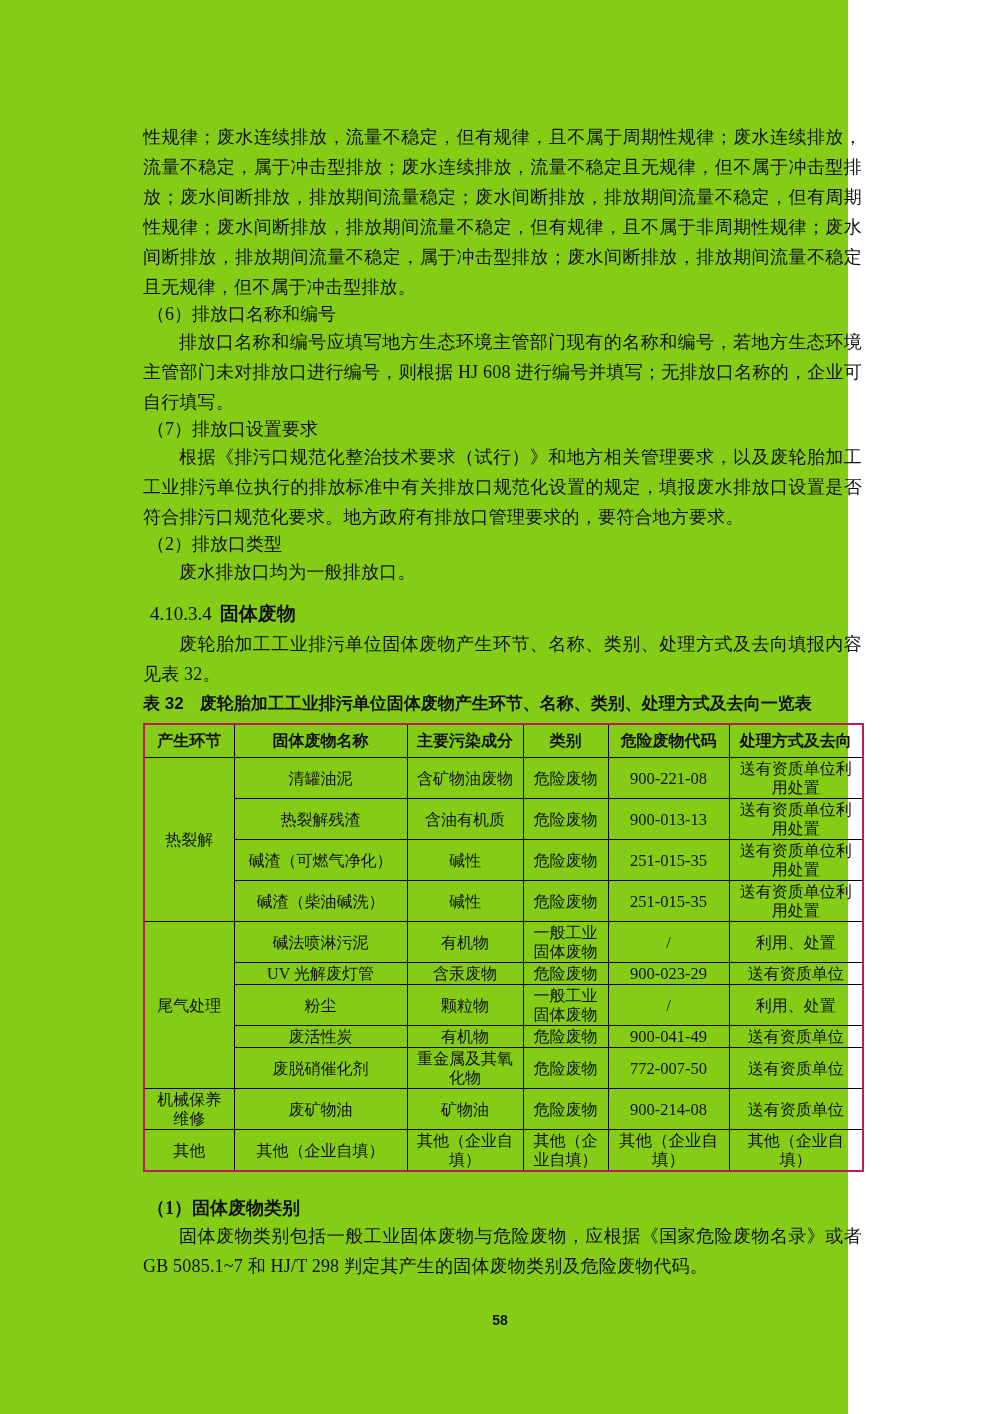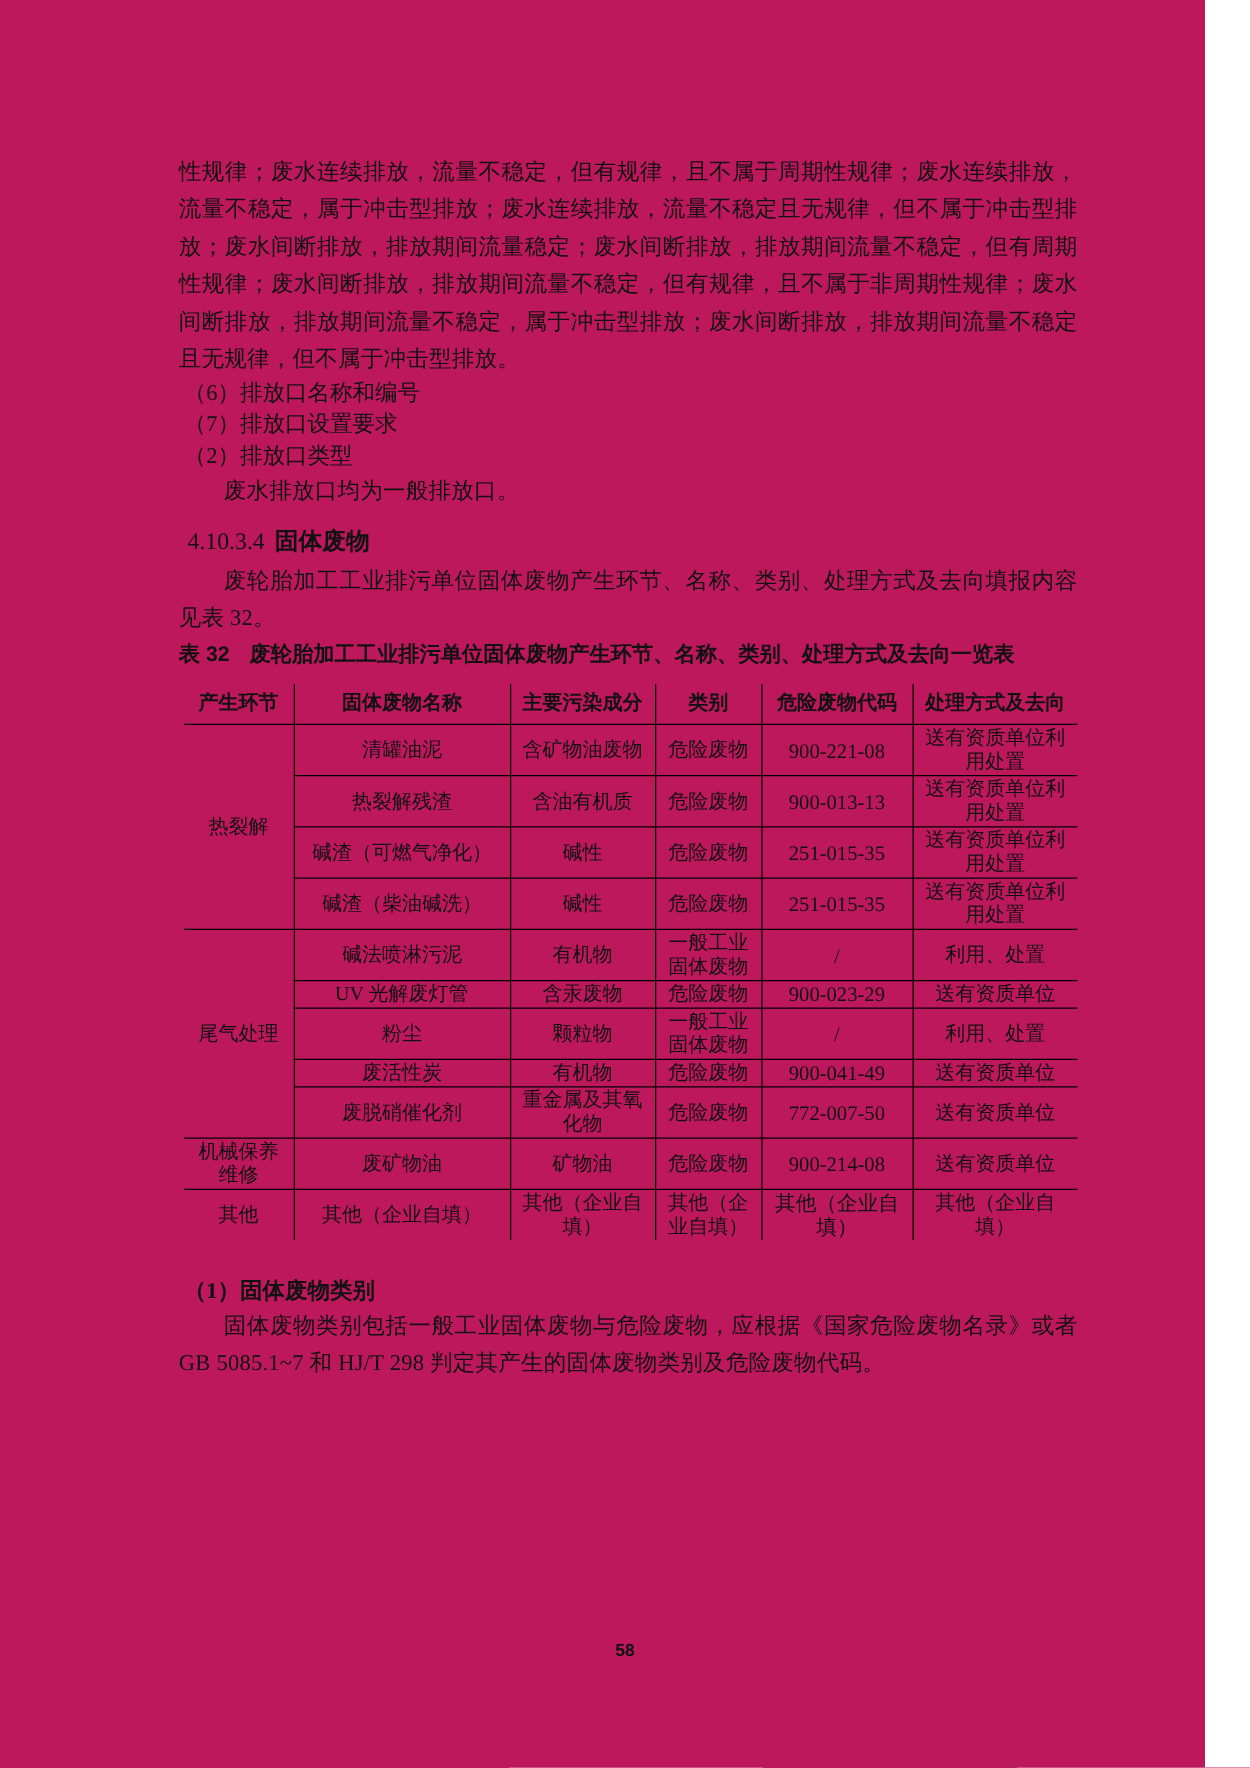--- a/index.html
+++ b/index.html
@@ -5,21 +5,21 @@
   html,body{margin:0;padding:0;}
   body{
     width:1000px;height:1414px;
     background:#ffffff;
     font-family:"Liberation Serif","DejaVu Serif",serif;
     color:#111;
     position:relative;
     overflow:hidden;
   }
   .page{
-    position:absolute;left:0;top:0;width:964px;height:1414px;background:#be185d;
+    position:absolute;left:0;top:0;width:848px;height:1414px;background:#84cc16;
   }
   .content{
     position:absolute;left:143px;top:122px;width:719px;
   }
   .para{
     font-size:18px;line-height:30px;
     text-align:justify;
     margin:0;
     letter-spacing:0.2px;
   }
@@ -45,21 +45,21 @@
   .table-caption{
     font-family:"Liberation Sans","DejaVu Sans",sans-serif;
     font-weight:bold;
     font-size:17px;line-height:30px;
     margin:0;white-space:nowrap;
   }
   .table-caption .cap-label{margin-right:16px;}
   table.waste{
     width:719px;margin-top:4px;
     border-collapse:collapse;
-    border:4px solid #be185d;
+    border:2px solid #be185d;
     table-layout:fixed;
   }
   table.waste th{
     font-family:"Liberation Sans","DejaVu Sans",sans-serif;
     font-weight:bold;
     font-size:16px;line-height:20px;
     border:1px solid #000;
     padding:6px 2px;
     text-align:center;vertical-align:middle;
   }
@@ -84,22 +84,24 @@
 </style>
 </head>
 <body>
 
 <div class="page">
   <div class="content">
 
     <p class="para">性规律；废水连续排放，流量不稳定，但有规律，且不属于周期性规律；废水连续排放，流量不稳定，属于冲击型排放；废水连续排放，流量不稳定且无规律，但不属于冲击型排放；废水间断排放，排放期间流量稳定；废水间断排放，排放期间流量不稳定，但有周期性规律；废水间断排放，排放期间流量不稳定，但有规律，且不属于非周期性规律；废水间断排放，排放期间流量不稳定，属于冲击型排放；废水间断排放，排放期间流量不稳定且无规律，但不属于冲击型排放。</p>
 
     <p class="sub-heading">（6）排放口名称和编号</p>
+    <p class="para indent">排放口名称和编号应填写地方生态环境主管部门现有的名称和编号，若地方生态环境主管部门未对排放口进行编号，则根据 HJ 608 进行编号并填写；无排放口名称的，企业可自行填写。</p>
 
     <p class="sub-heading">（7）排放口设置要求</p>
+    <p class="para indent">根据《排污口规范化整治技术要求（试行）》和地方相关管理要求，以及废轮胎加工工业排污单位执行的排放标准中有关排放口规范化设置的规定，填报废水排放口设置是否符合排污口规范化要求。地方政府有排放口管理要求的，要符合地方要求。</p>
 
     <p class="sub-heading">（2）排放口类型</p>
     <p class="para indent">废水排放口均为一般排放口。</p>
 
     <h3 class="subsection">
       <span class="sec-num">4.10.3.4</span><span class="sec-title">固体废物</span>
     </h3>
     <p class="para indent">废轮胎加工工业排污单位固体废物产生环节、名称、类别、处理方式及去向填报内容见表 32。</p>
 
     <p class="table-caption">

